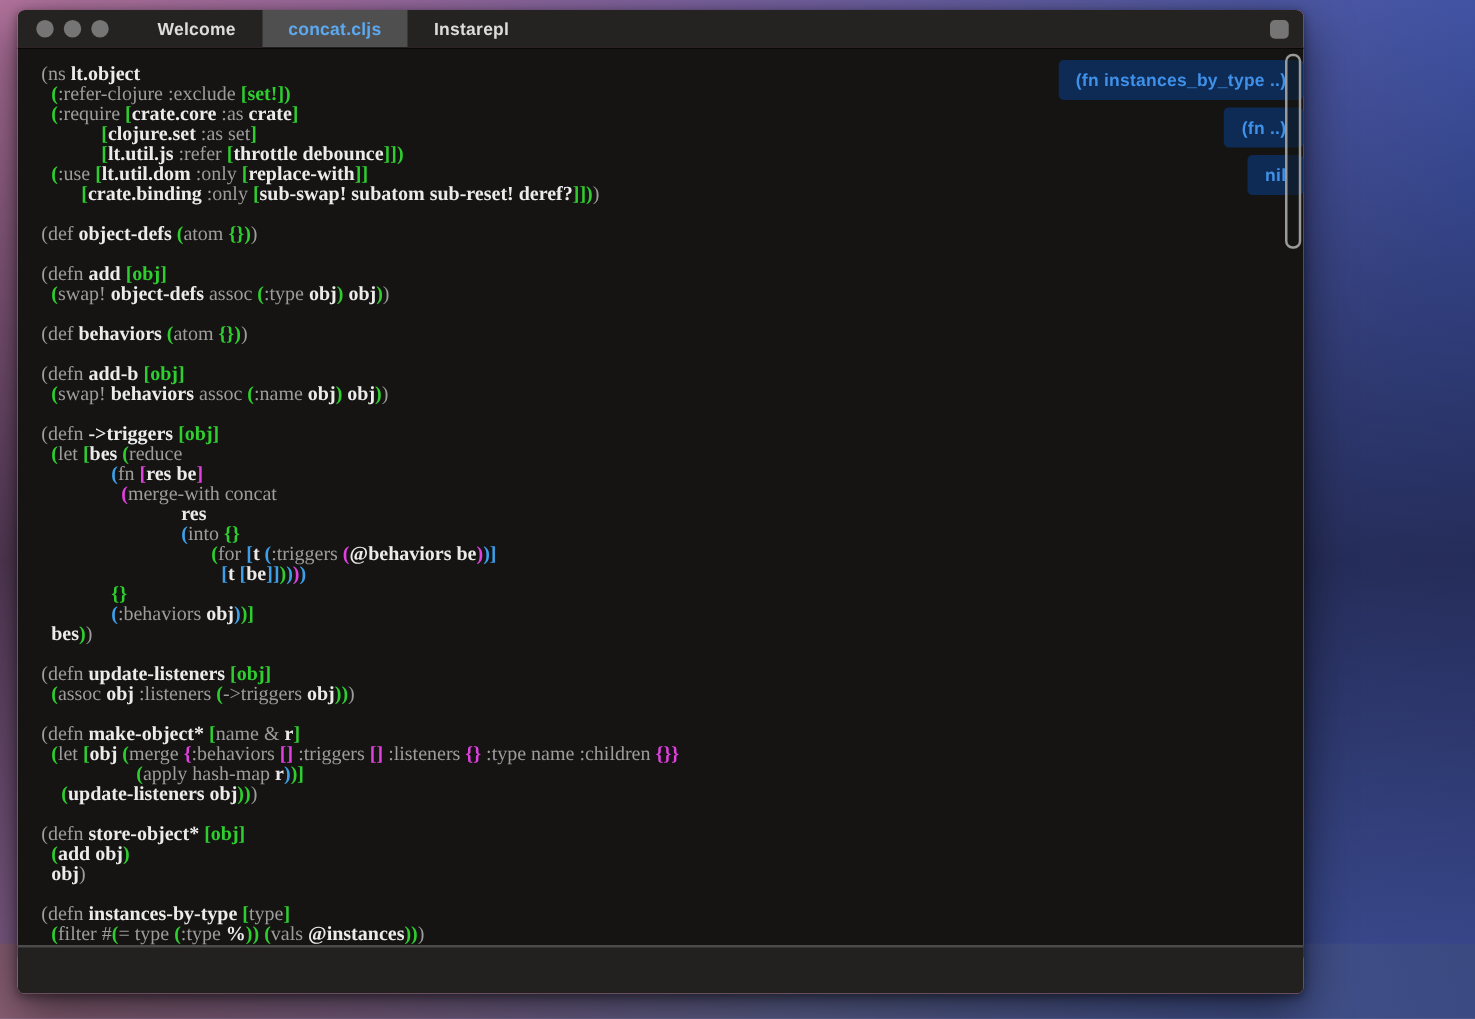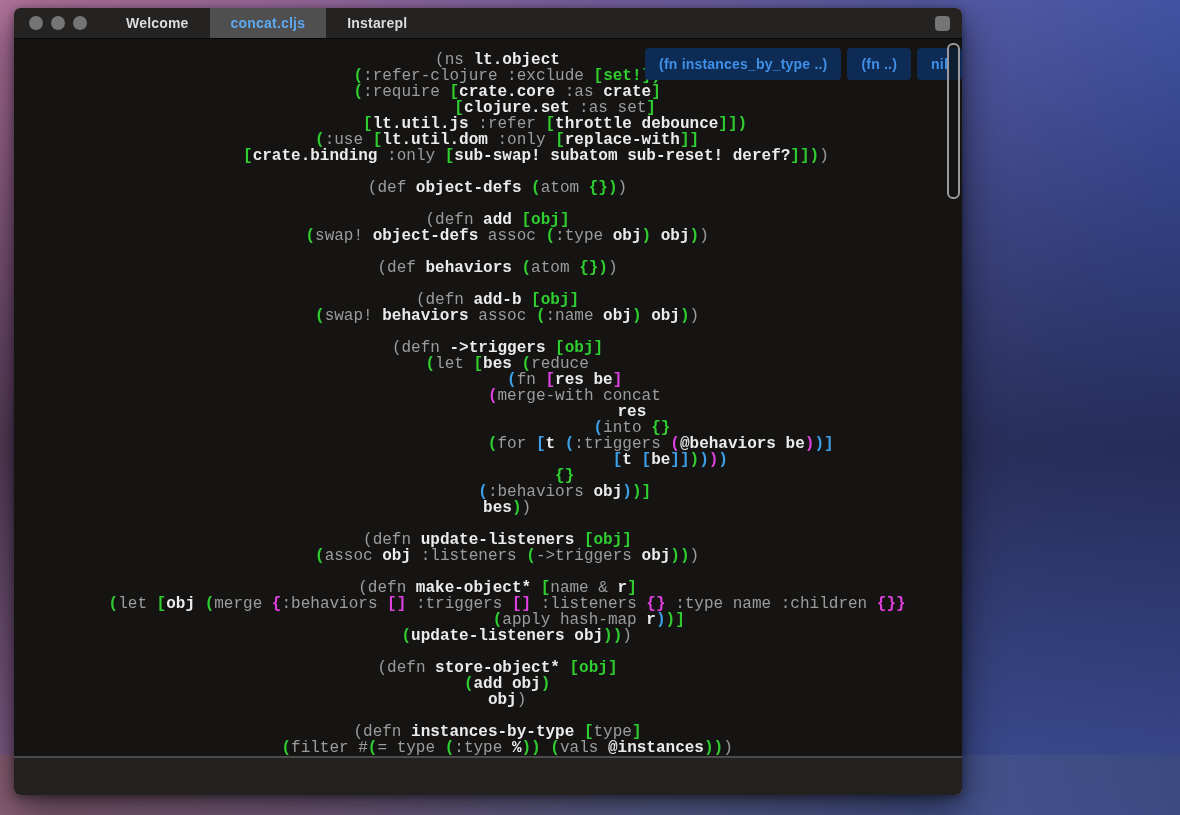--- a/index.html
+++ b/index.html
@@ -9,25 +9,24 @@
     background:
       linear-gradient(to bottom, rgba(10,8,20,0) 0%, rgba(18,16,30,0.55) 55%, rgba(60,66,100,0.25) 100%),
       linear-gradient(108deg, #b2739c 0%, #9d6b9d 18%, #7a629f 40%, #545aa2 65%, #3d51a3 85%, #3a4da0 100%);
   }
   body::after{ 
     content:"";position:absolute;left:0;right:0;bottom:0;height:60px;
     background:linear-gradient(90deg, #8a5f6f 0%, #7d6080 25%, #5d6490 55%, #46548c 80%, #3c4a80 100%);
     opacity:.85;z-index:0;
   }
   .window{
-    position:absolute;left:14px;top:8px;width:948px;height:787px;
+    position:absolute;left:14px;top:8px;width:1029px;height:787px;
     background:#f9a8d4;border-radius:6px;z-index:1;
     box-shadow:0 14px 38px rgba(0,0,0,0.55), 0 2px 8px rgba(0,0,0,0.4);
     overflow:hidden;
-    text-align:center;
   }
   
   .tabbar{
     position:relative;height:30px;background:#242322;display:flex;align-items:stretch;
   }
   .traffic{display:flex;align-items:center;gap:8px;padding:0 18px 0 15px;}
   .dot{width:14px;height:14px;border-radius:50%;background:#757575;}
   .tabs{display:flex;align-items:stretch;}
   .tab{
     display:flex;align-items:center;padding:0 21px;
@@ -37,32 +36,32 @@
   .console-btn{
     position:absolute;right:12px;top:8px;width:15px;height:15px;border-radius:4px;background:#757575;
   }
   
   .editor{
     position:absolute;left:0;right:0;top:30px;height:727px;
     background:#151413;overflow:hidden;border-top:1px solid #060606;
   }
   .code{
     position:absolute;left:19px;top:13px;right:0;
-    font-family:Liberation Mono, monospace;
+    font-family:Liberation Serif, serif;
     font-size:16px;line-height:16px;white-space:pre;color:#9c9c9c;
   }
   .line{height:16px;}
   .g{color:#9c9c9c;}
   .w{color:#ebebeb;font-weight:bold;}
   .G{color:#2fce2f;font-weight:bold;}
   .B{color:#3c9fe8;font-weight:bold;}
   .M{color:#e040e0;font-weight:bold;}
   
   .results{
-    position:absolute;top:9px;right:0;display:flex;flex-direction:row;
+    position:absolute;top:9px;right:0;display:flex;flex-direction:column;
     align-items:flex-end;gap:6px;z-index:2;
   }
   .badge{
     background:#0d2b55;color:#3f90e8;font-weight:bold;font-size:14px;
     padding:8px 14px;border-radius:4px;white-space:nowrap;letter-spacing:.2px;
   }
   
   .scrollbar{
     position:absolute;top:4px;right:2px;width:9px;height:152px;z-index:3;
     border:2px solid #9a9a9a;border-radius:6px;background:rgba(20,20,20,0.55);

